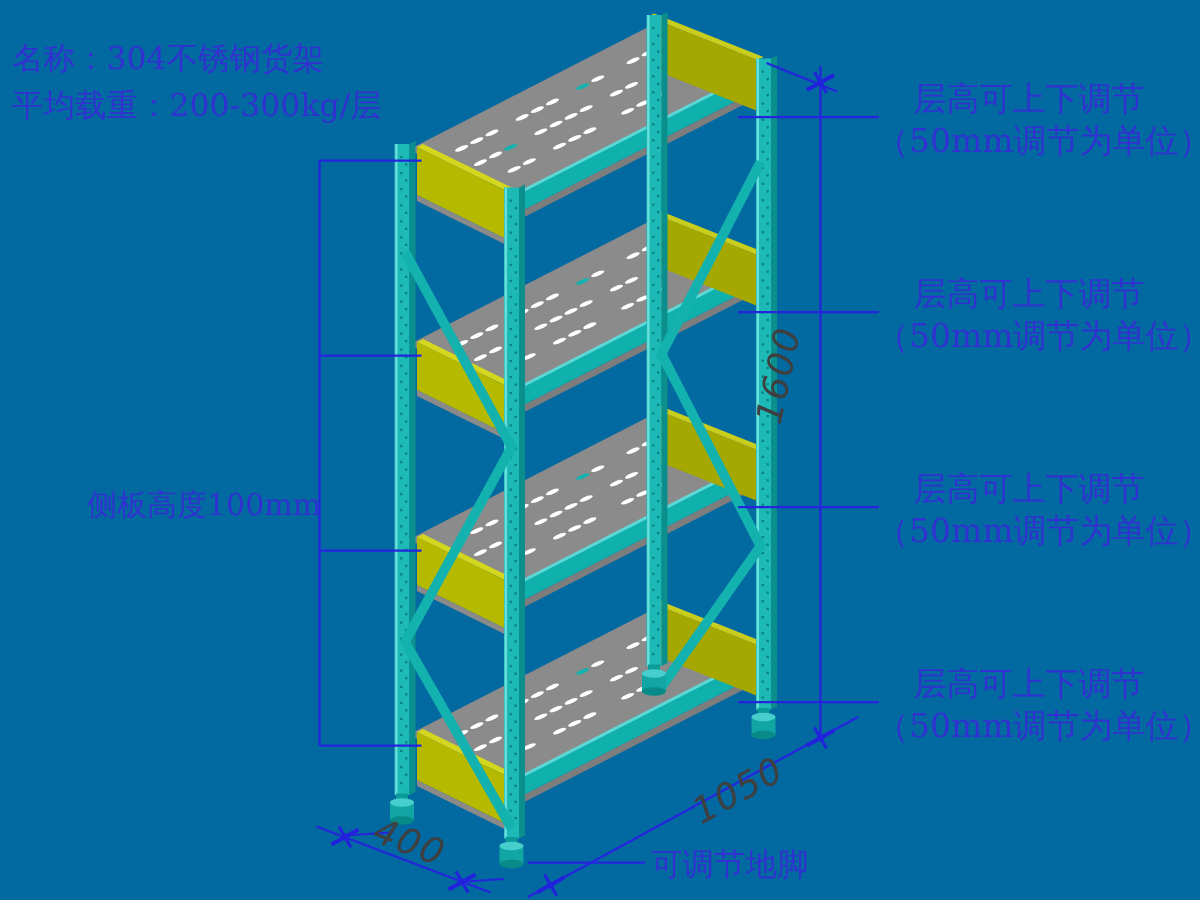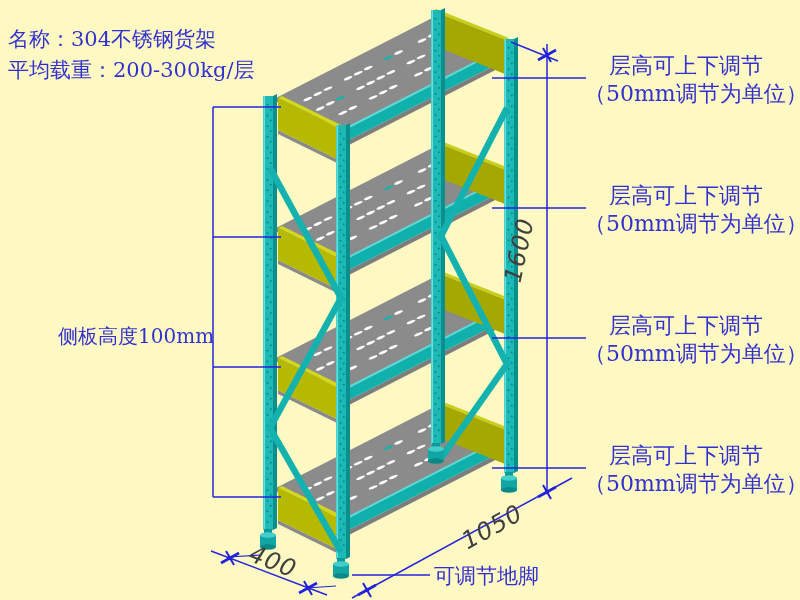--- a/index.html
+++ b/index.html
@@ -1,16 +1,16 @@
 <!DOCTYPE html>
 <html><head>
 <meta charset="utf-8">
 <style>
   html,body{margin:0;padding:0;background:#e8e8e8;}
-  .canvas{position:relative;width:800px;height:600px;background:#fef9c3;overflow:hidden;
+  .canvas{position:relative;width:800px;height:600px;background:#0369a1;overflow:hidden;
           font-family:"Liberation Sans",sans-serif;}
   svg{position:absolute;left:0;top:0;}
   text{user-select:none;}
   .cjk{fill:#3131d1;font-family:"DejaVu Serif","Liberation Serif",serif;}
   .t-title{font-size:21px;}
   .t-ann{font-size:22px;}
   .t-side{font-size:20px;}
   .t-foot{font-size:21px;}
   .dimnum{fill:#3f3f3f;font-style:italic;font-size:24px;letter-spacing:1px;
           font-family:"DejaVu Sans","Liberation Sans",sans-serif;}

